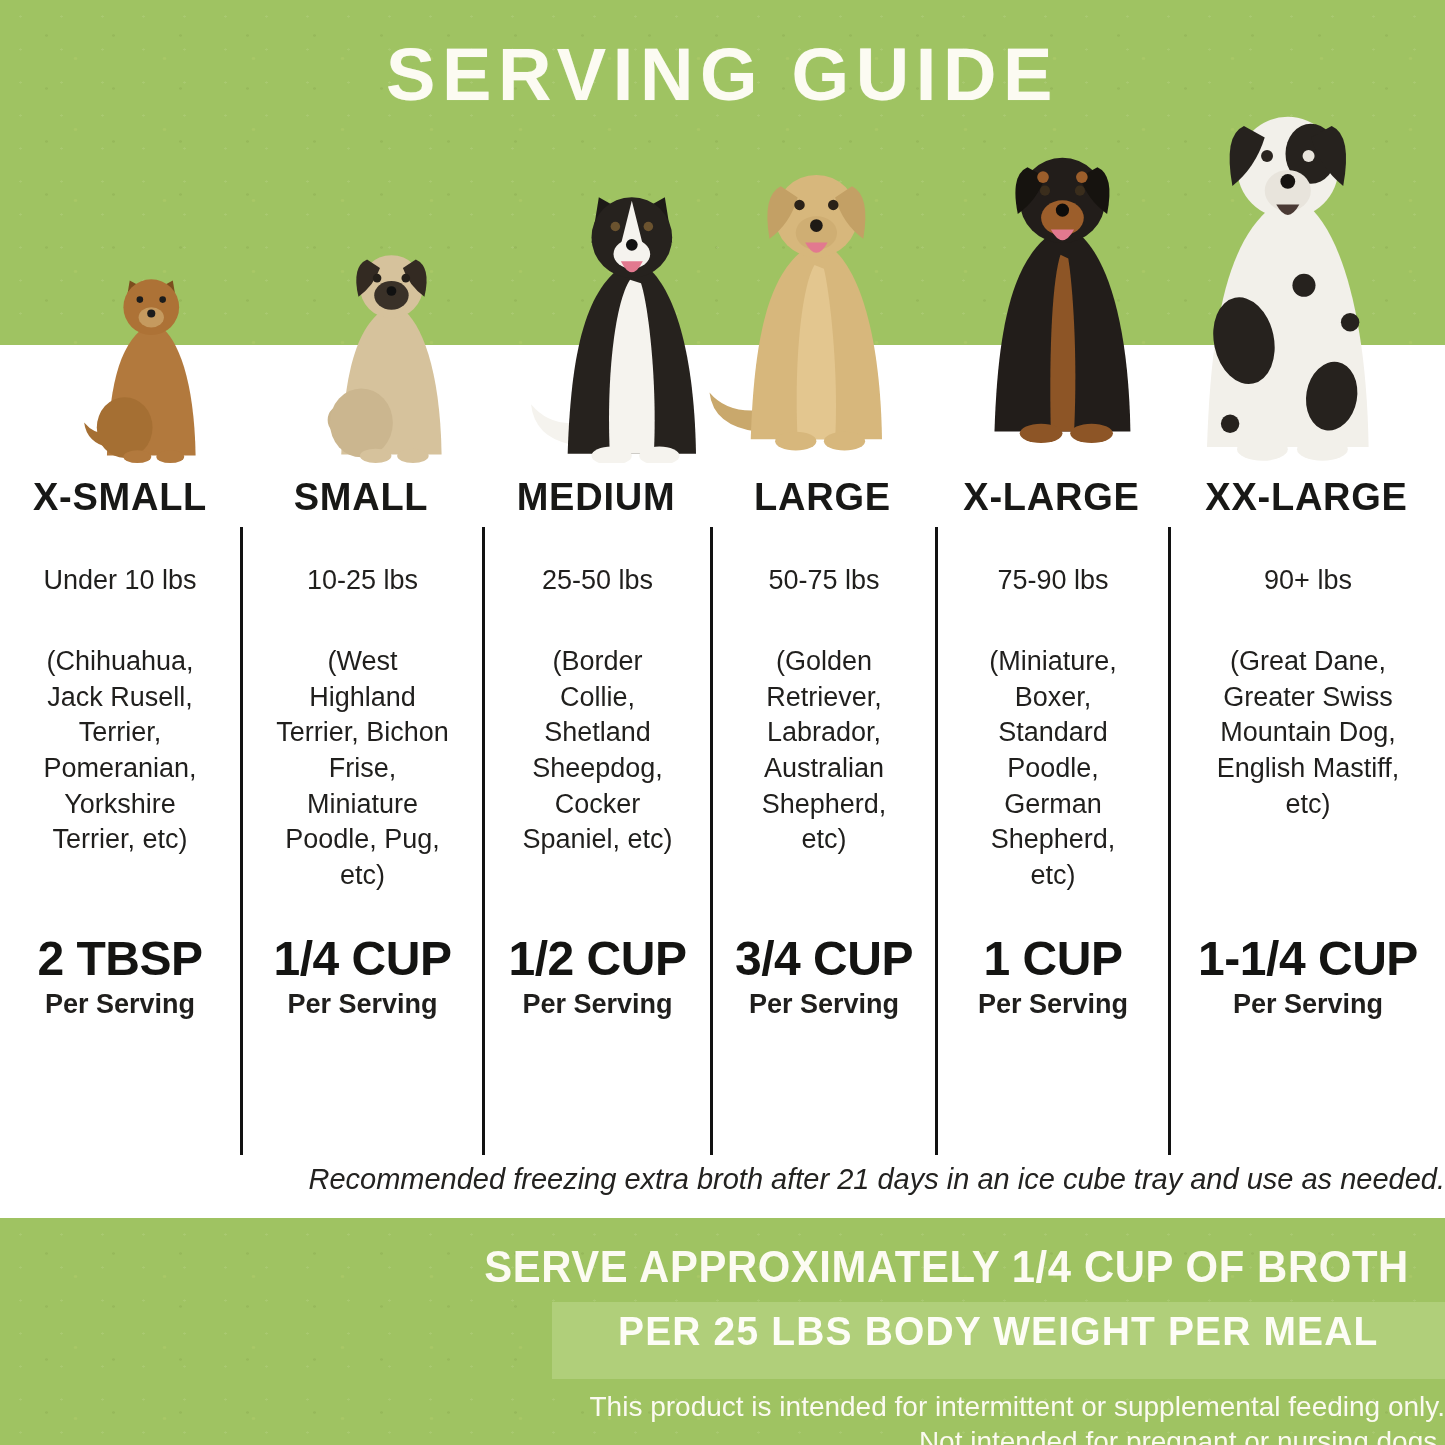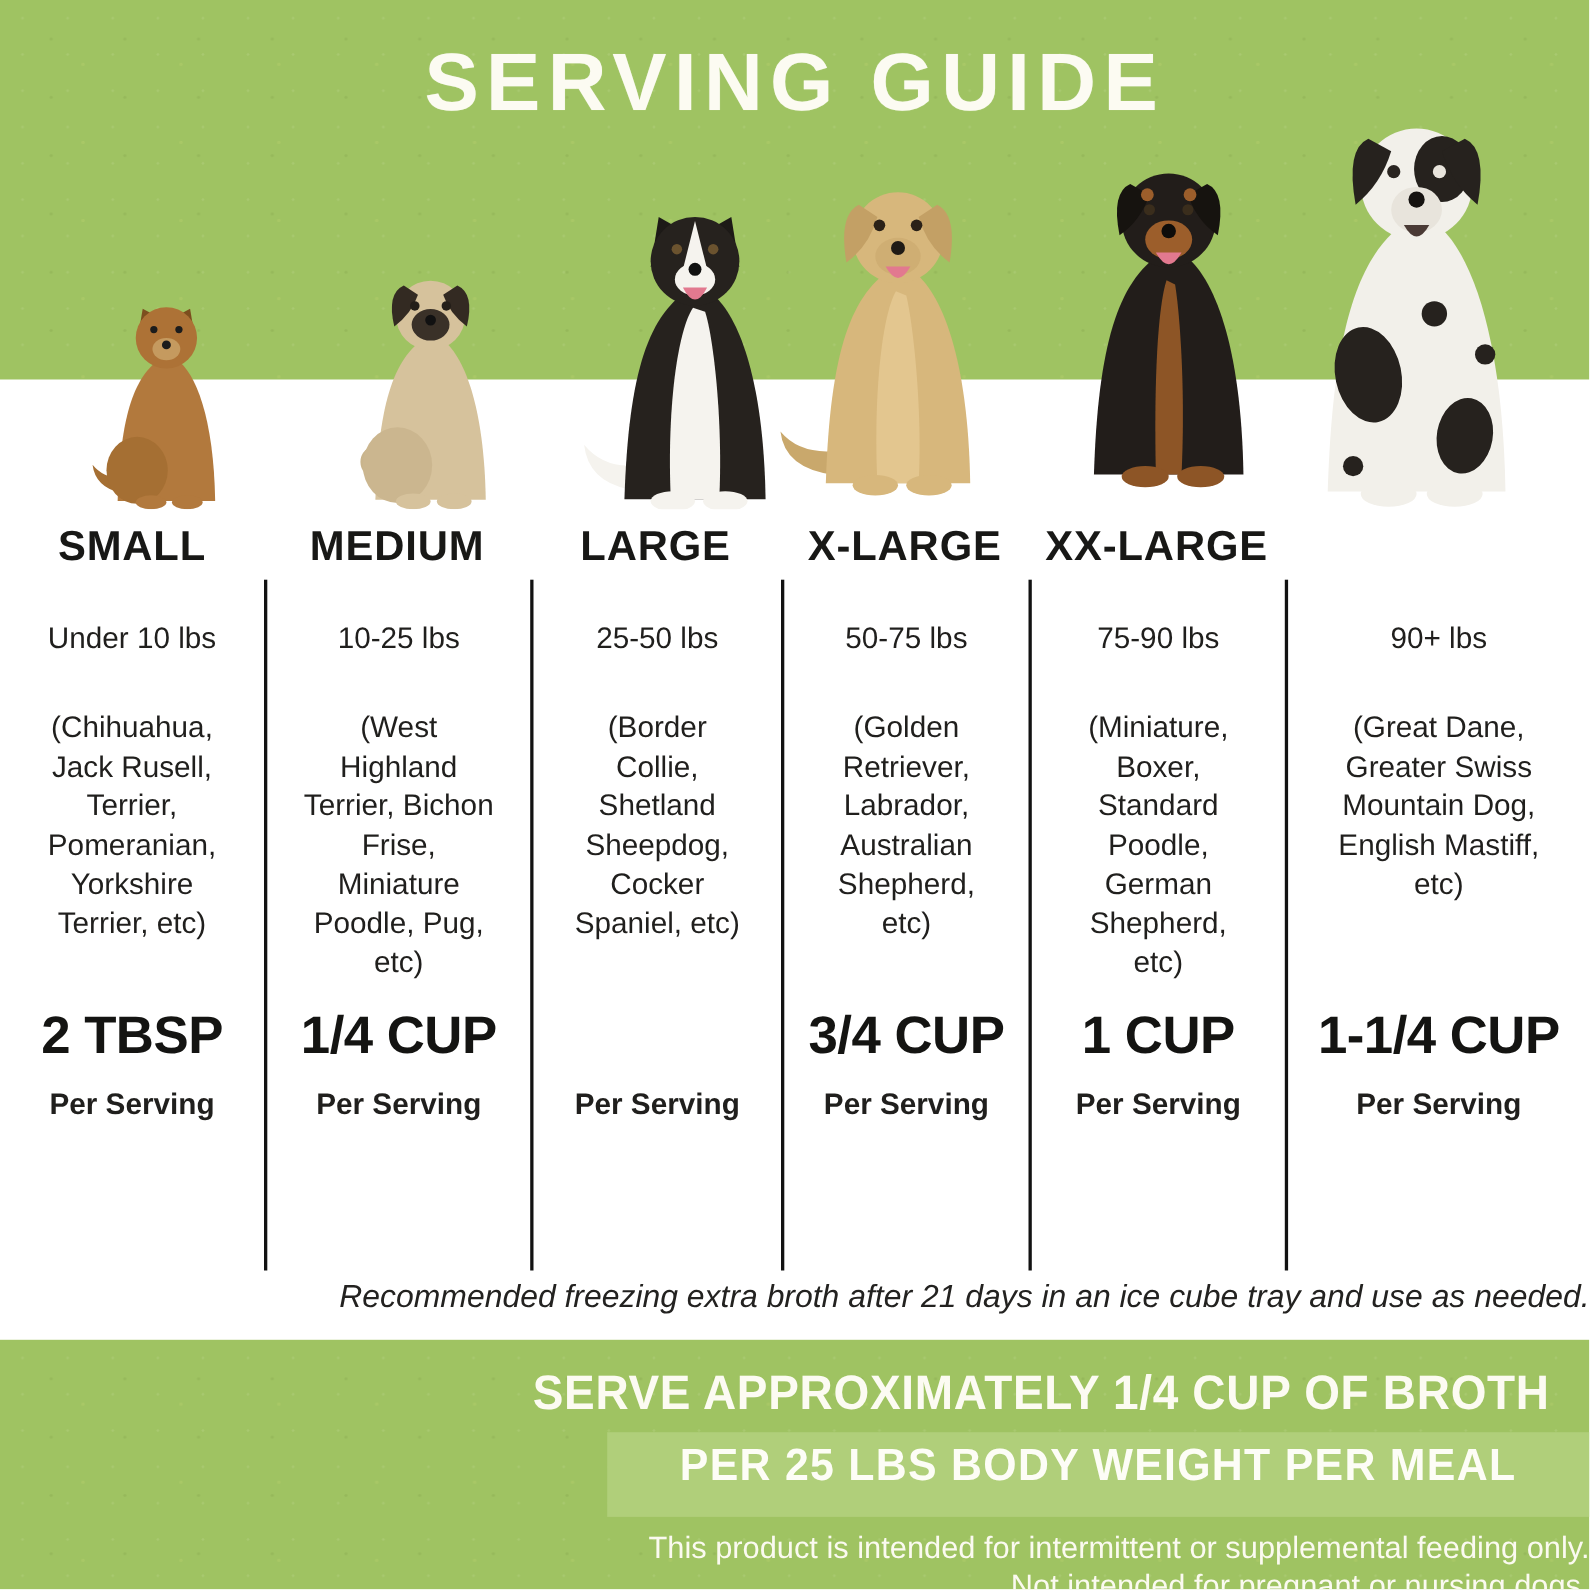--- a/index.html
+++ b/index.html
@@ -95,21 +95,21 @@
   .serving-wrap {
     position:absolute; bottom:135px; left:0; right:0;
     text-align:center;
   }
   .serving {
     font-size:48px; font-weight:bold;
     letter-spacing:-0.01em;
     color:#141412;
   }
   .per {
-    margin-top:20px;
+    margin-top:3px;
     font-size:27px; font-weight:bold;
     color:#201f1d;
   }
 
   
   .note {
     position:absolute; top:1163px; left:0; right:0;
     text-align:right;
     font-size:29px;
     font-style:italic;
@@ -262,20 +262,21 @@
         <circle cx="61" cy="31" r="3.2" fill="#161311"></circle>
         <circle cx="52" cy="20" r="2.6" fill="#2a2521"></circle>
         <circle cx="70" cy="20" r="2.6" fill="#e8e4dc"></circle>
         <ellipse cx="50" cy="147" rx="11" ry="5" fill="#f2f0ea"></ellipse>
         <ellipse cx="76" cy="147" rx="11" ry="5" fill="#f2f0ea"></ellipse>
       </svg>
     </div>
   </div>
 
   <div class="headers">
+    <div class="size-label">X-SMALL</div>
     <div class="size-label">SMALL</div>
     <div class="size-label">MEDIUM</div>
     <div class="size-label">LARGE</div>
     <div class="size-label">X-LARGE</div>
     <div class="size-label">XX-LARGE</div>
   </div>
 
   <div class="table-body">
 
     <div class="col">
@@ -293,20 +294,21 @@
       <div class="serving-wrap">
         <div class="serving">1/4 CUP</div>
         <div class="per">Per Serving</div>
       </div>
     </div>
 
     <div class="col bordered">
       <div class="weight">25-50 lbs</div>
       <div class="breeds">(Border Collie, Shetland Sheepdog, Cocker Spaniel, etc)</div>
       <div class="serving-wrap">
+        <div class="serving">1/2 CUP</div>
         <div class="per">Per Serving</div>
       </div>
     </div>
 
     <div class="col bordered">
       <div class="weight">50-75 lbs</div>
       <div class="breeds">(Golden Retriever, Labrador, Australian Shepherd, etc)</div>
       <div class="serving-wrap">
         <div class="serving">3/4 CUP</div>
         <div class="per">Per Serving</div>

